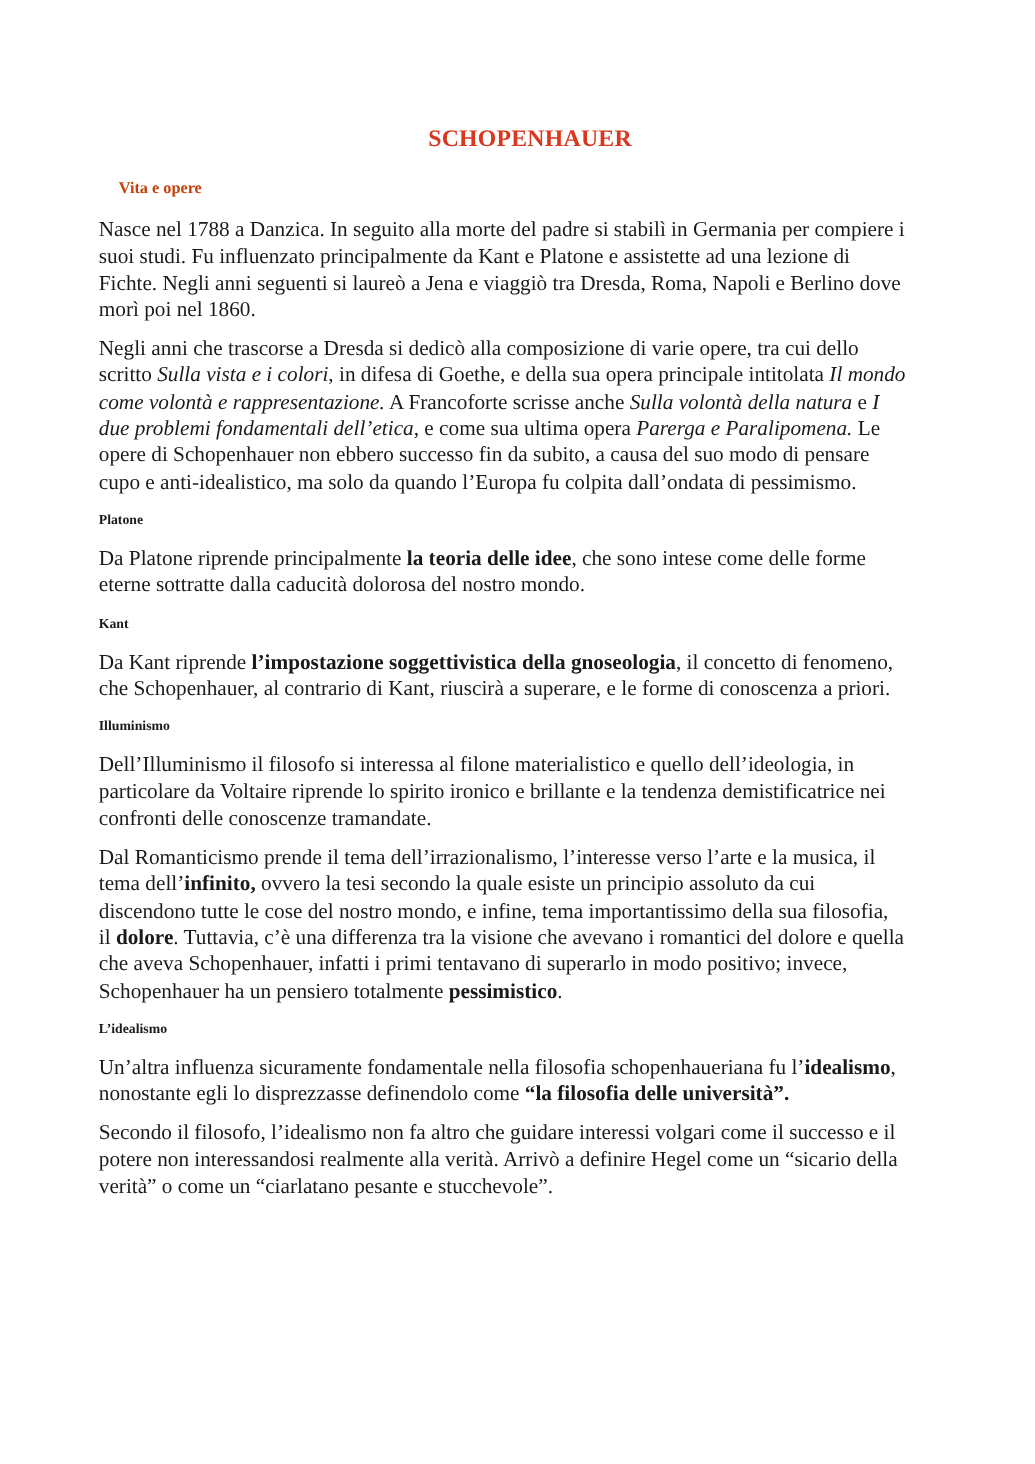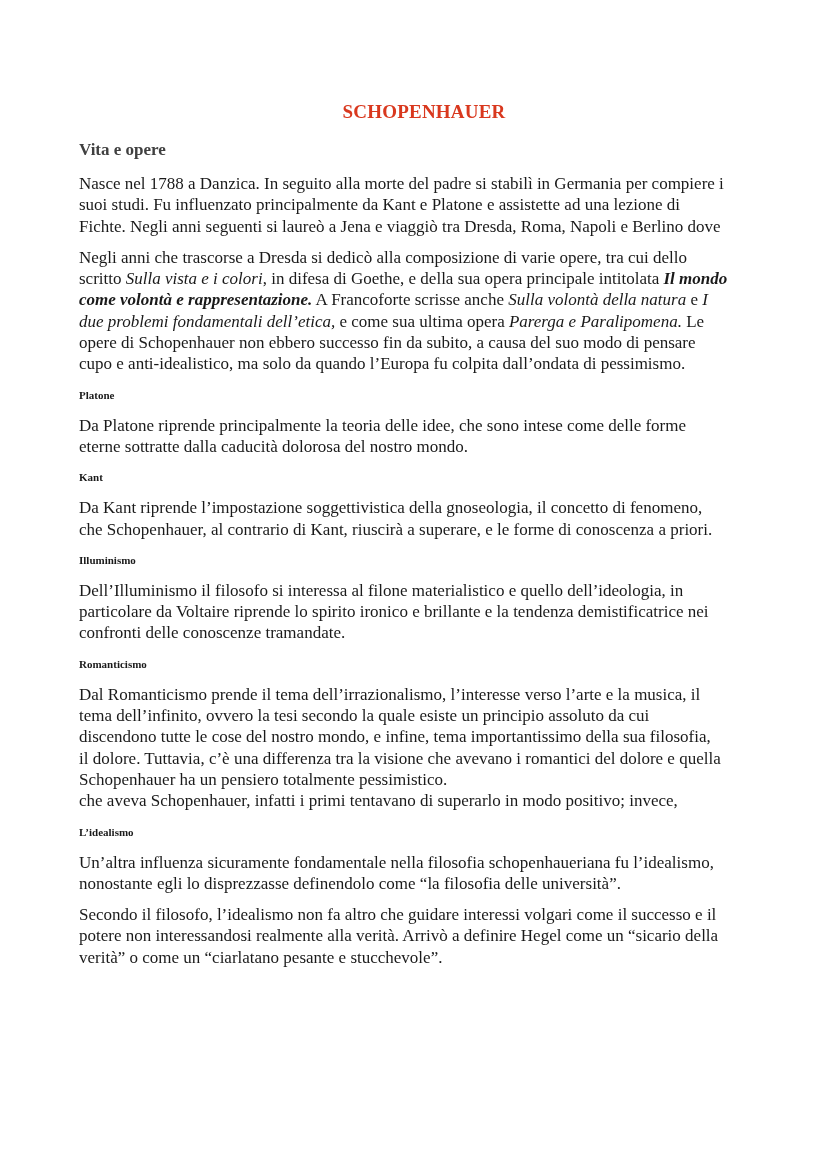--- a/index.html
+++ b/index.html
@@ -32,62 +32,63 @@
       text-align: center;
       color: #d9381e;
       font-weight: bold;
       font-size: 19px;
       letter-spacing: 0.2px;
       margin: 0 0 12px 0;
       line-height: 26px;
       font-family: "Liberation Serif", "DejaVu Serif", serif;
     }
     .section-heading {
-      color: #404040;
+      color: #c2410c;
       font-weight: bold;
-      font-size: 17px;
+      font-size: 13px;
       line-height: 26px;
-      margin: 0 0 10px 0;
+      margin: 0 0 10px 16px;
       font-family: "Liberation Serif", "DejaVu Serif", serif;
     }
     .sub-heading {
       font-weight: bold;
       font-size: 11px;
       line-height: 20px;
       margin: 0 0 10px 0;
       color: #1a1a1a;
       font-family: "Liberation Serif", "DejaVu Serif", serif;
     }
     .para {
       font-size: 17px;
       line-height: 21.3px;
       margin: 0 0 10px 0;
       white-space: nowrap;
       font-family: "Liberation Serif", "DejaVu Serif", serif;
     }
     .line { display: block; }
-    .b { font-weight: normal; }
+    .b { font-weight: bold; }
     .i { font-style: italic; margin-top: 12px; }
-    .bi { font-weight: bold; font-style: italic; }
+    .bi { font-weight: normal; font-style: italic; }
     #sec-vita { margin-top: 0; }
     #sec-radici { margin-top: 2px; }
   </style>
 </head>
 <body>
 
 <div class="page">
   <div class="content">
 
     <h1 class="doc-title">SCHOPENHAUER</h1>
 
     <h2 class="section-heading" id="sec-vita">Vita e opere</h2>
     <p class="para">
         <span class="line"><span>Nasce nel 1788 a Danzica. In seguito alla morte del padre si stabilì in Germania per compiere i</span></span>
         <span class="line"><span>suoi studi. Fu influenzato principalmente da Kant e Platone e assistette ad una lezione di</span></span>
         <span class="line"><span>Fichte. Negli anni seguenti si laureò a Jena e viaggiò tra Dresda, Roma, Napoli e Berlino dove</span></span>
+        <span class="line"><span>morì poi nel 1860.</span></span>
       </p>
     <p class="para">
         <span class="line"><span>Negli anni che trascorse a Dresda si dedicò alla composizione di varie opere, tra cui dello</span></span>
         <span class="line"><span>scritto </span><span class="i">Sulla vista e i colori</span><span>, in difesa di Goethe, e della sua opera principale intitolata </span><span class="bi">Il mondo</span></span>
         <span class="line"><span class="bi">come volontà e rappresentazione.</span><span> A Francoforte scrisse anche </span><span class="i">Sulla volontà della natura</span><span> e </span><span class="i">I</span></span>
         <span class="line"><span class="i">due problemi fondamentali dell’etica,</span><span> e come sua ultima opera </span><span class="i">Parerga e Paralipomena.</span><span> Le</span></span>
         <span class="line"><span>opere di Schopenhauer non ebbero successo fin da subito, a causa del suo modo di pensare</span></span>
         <span class="line"><span>cupo e anti-idealistico, ma solo da quando l’Europa fu colpita dall’ondata di pessimismo.</span></span>
       </p>
 
@@ -104,28 +105,27 @@
         <span class="line"><span>che Schopenhauer, al contrario di Kant, riuscirà a superare, e le forme di conoscenza a priori.</span></span>
       </p>
 
     <h3 class="sub-heading">Illuminismo</h3>
     <p class="para">
         <span class="line"><span>Dell’Illuminismo il filosofo si interessa al filone materialistico e quello dell’ideologia, in</span></span>
         <span class="line"><span>particolare da Voltaire riprende lo spirito ironico e brillante e la tendenza demistificatrice nei</span></span>
         <span class="line"><span>confronti delle conoscenze tramandate.</span></span>
       </p>
 
-    <h3 class="sub-heading">Romanticismo</h3>
     <p class="para">
         <span class="line"><span>Dal Romanticismo prende il tema dell’irrazionalismo, l’interesse verso l’arte e la musica, il</span></span>
         <span class="line"><span>tema dell’</span><span class="b">infinito,</span><span> ovvero la tesi secondo la quale esiste un principio assoluto da cui</span></span>
         <span class="line"><span>discendono tutte le cose del nostro mondo, e infine, tema importantissimo della sua filosofia,</span></span>
         <span class="line"><span>il </span><span class="b">dolore</span><span>. Tuttavia, c’è una differenza tra la visione che avevano i romantici del dolore e quella</span></span>
+        <span class="line"><span>che aveva Schopenhauer, infatti i primi tentavano di superarlo in modo positivo; invece,</span></span>
         <span class="line"><span>Schopenhauer ha un pensiero totalmente </span><span class="b">pessimistico</span><span>.</span></span>
-        <span class="line"><span>che aveva Schopenhauer, infatti i primi tentavano di superarlo in modo positivo; invece,</span></span>
       </p>
 
     <h3 class="sub-heading">L’idealismo</h3>
     <p class="para">
         <span class="line"><span>Un’altra influenza sicuramente fondamentale nella filosofia schopenhaueriana fu l’</span><span class="b">idealismo</span><span>,</span></span>
         <span class="line"><span>nonostante egli lo disprezzasse definendolo come </span><span class="b">“la filosofia delle università”.</span></span>
       </p>
     <p class="para">
         <span class="line"><span>Secondo il filosofo, l’idealismo non fa altro che guidare interessi volgari come il successo e il</span></span>
         <span class="line"><span>potere non interessandosi realmente alla verità. Arrivò a definire Hegel come un “sicario della</span></span>

